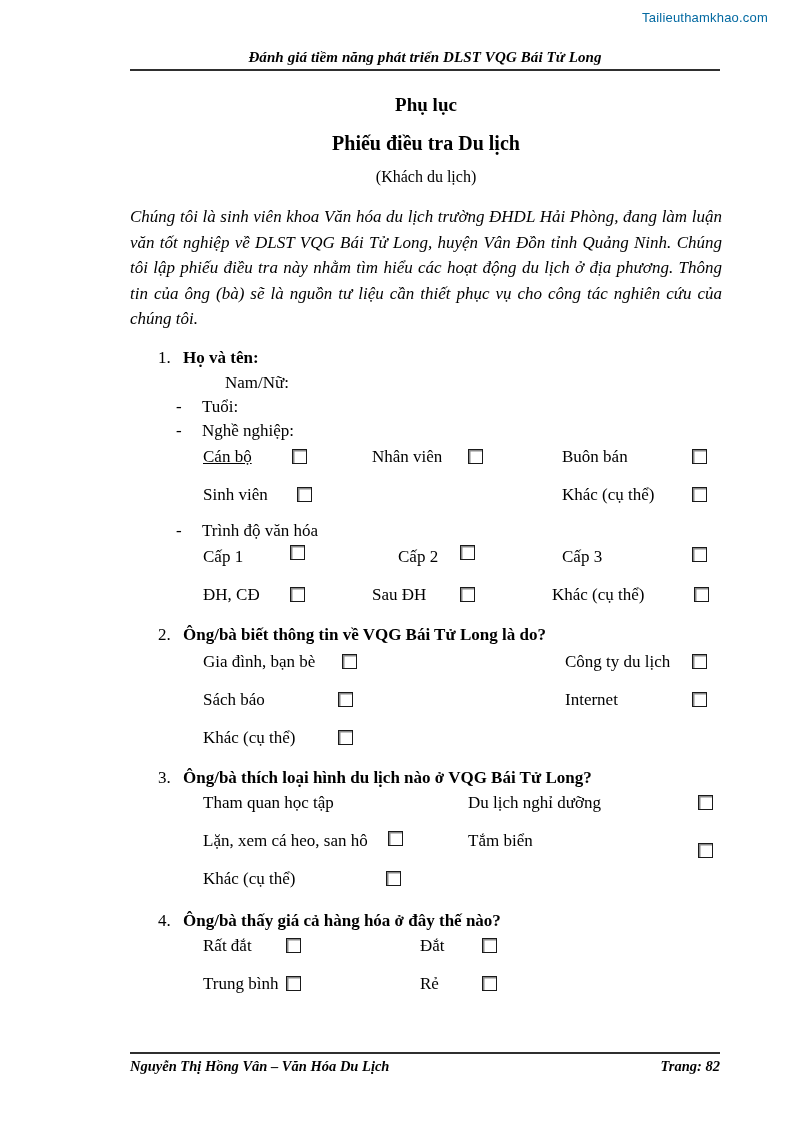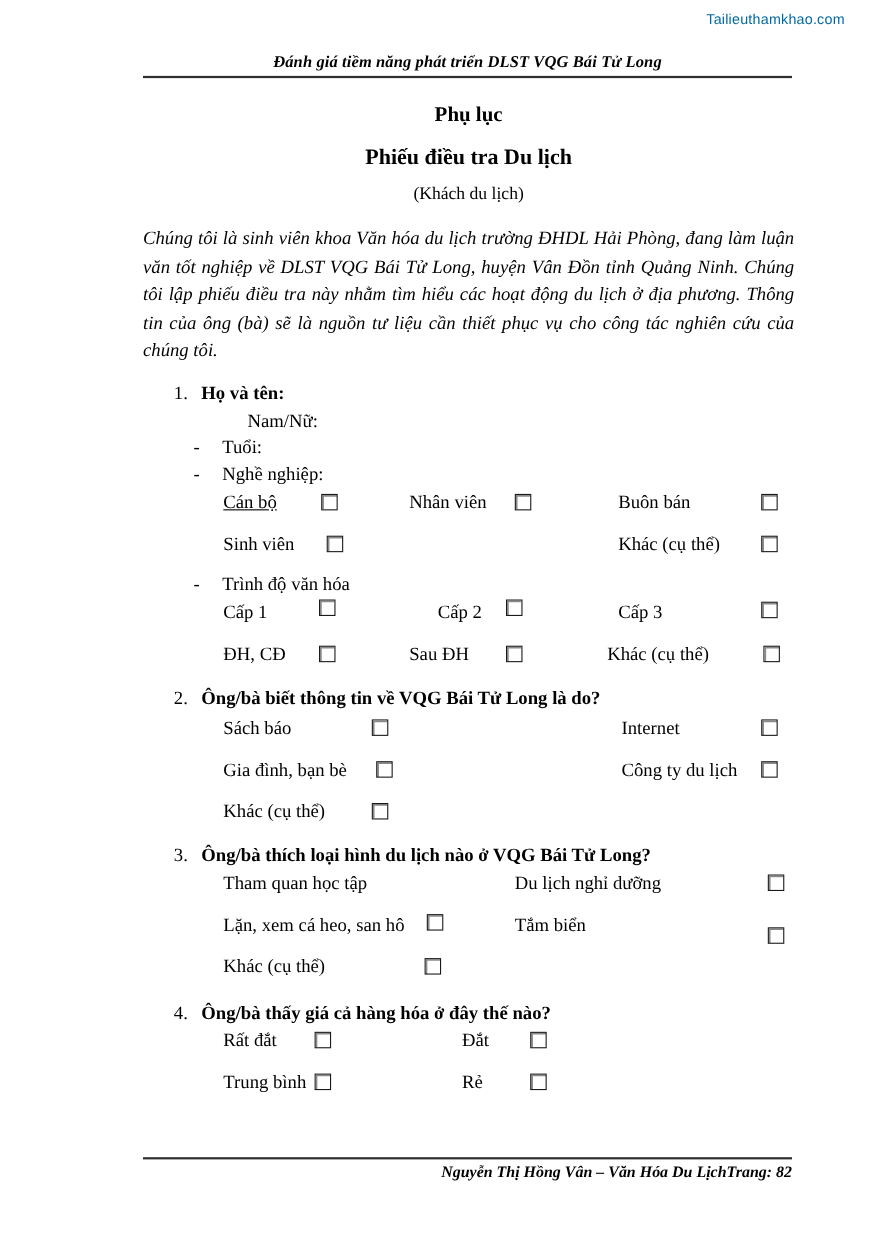--- a/index.html
+++ b/index.html
@@ -147,21 +147,21 @@
     left: 130px;
     bottom: 47px;
     width: 590px;
   }
   .footer-rule {
     border-top: 2.4px solid #2f2f2f;
     margin-bottom: 3px;
   }
   .footer-row {
     display: flex;
-    justify-content: flex-end;
+    justify-content: space-between;
     align-items: baseline;
     font-weight: bold;
     font-style: italic;
     font-size: 14.5px;
     line-height: 19px;
   }
 </style>
 </head>
 <body>
 
@@ -242,30 +242,30 @@
       </div>
     </div>
 
     <div class="q-block">
       <div class="q-head">
         <span class="q-num">2.</span>
         <span>Ông/bà biết thông tin về VQG Bái Tử Long là do?</span>
       </div>
 
       <div class="opt-row">
+        <span class="opt-label" style="left:73px;  top:4px;">Gia đình, bạn bè</span>
+        <span class="cbox" style="left:212px; top:6px;"></span>
+        <span class="opt-label" style="left:435px; top:4px;">Công ty du lịch</span>
+        <span class="cbox" style="left:562px; top:6px;"></span>
+      </div>
+
+      <div class="opt-row">
         <span class="opt-label" style="left:73px;  top:4px;">Sách báo</span>
         <span class="cbox" style="left:208px; top:6px;"></span>
         <span class="opt-label" style="left:435px; top:4px;">Internet</span>
-        <span class="cbox" style="left:562px; top:6px;"></span>
-      </div>
-
-      <div class="opt-row">
-        <span class="opt-label" style="left:73px;  top:4px;">Gia đình, bạn bè</span>
-        <span class="cbox" style="left:212px; top:6px;"></span>
-        <span class="opt-label" style="left:435px; top:4px;">Công ty du lịch</span>
         <span class="cbox" style="left:562px; top:6px;"></span>
       </div>
 
       <div class="opt-row">
         <span class="opt-label" style="left:73px;  top:4px;">Khác (cụ thể)</span>
         <span class="cbox" style="left:208px; top:6px;"></span>
       </div>
     </div>
 
     <div class="q-block">

